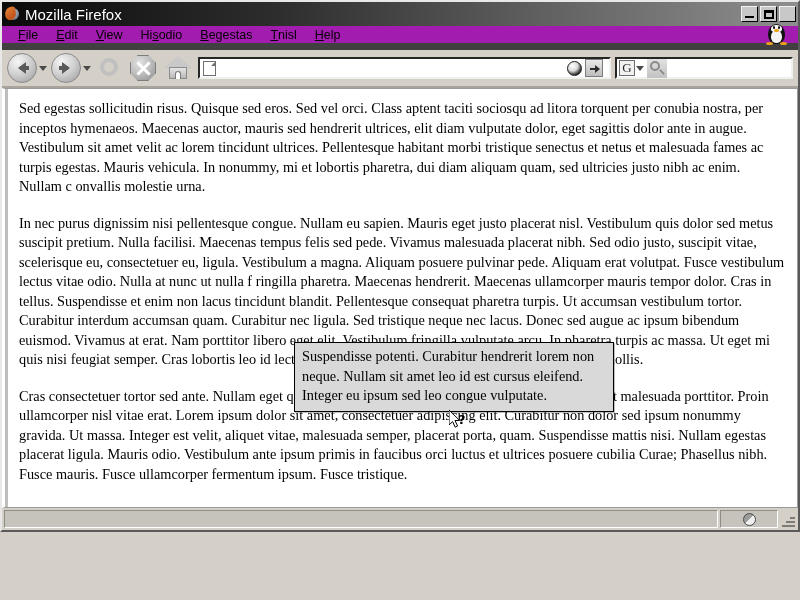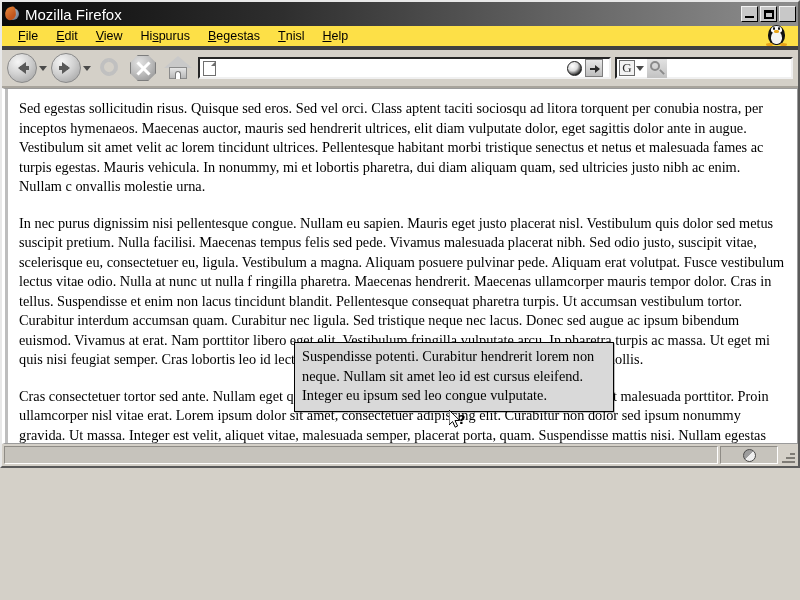--- a/index.html
+++ b/index.html
@@ -6,21 +6,21 @@
   html, body {
     margin: 0; padding: 0;
     width: 800px; height: 600px;
     overflow: hidden;
     font-family: "Liberation Sans", sans-serif;
     background: #d4d0c8;
   }
   #window {
     position: absolute;
     left: 0; top: 0;
-    width: 800px; height: 468px;
+    width: 800px; height: 532px;
     background: #d4d0c8;
     border: 2px solid #808080;
     border-top-color: #e8e8e8;
     border-left-color: #e8e8e8;
     border-right-color: #5a5a5a;
     border-bottom-color: #5a5a5a;
     display: flex;
     flex-direction: column;
   }
 
@@ -78,25 +78,25 @@
             background: transparent; border: 2px solid #000; border-top-width: 3px; }
   .close .g1, .close .g2 {
     left: 7px; top: 2px; width: 2px; height: 11px; background: #000;
   }
   .close .g1 { transform: rotate(45deg); }
   .close .g2 { transform: rotate(-45deg); }
 
   
   #menubar {
     height: 24px; flex: 0 0 24px;
-    background: #fde047;
+    background: #a21caf;
     display: flex;
     align-items: center;
     padding-left: 8px;
-    border-bottom: 4px solid #404040;
+    border-bottom: 7px solid #404040;
   }
   .menuitem {
     font-size: 12.5px;
     color: #000;
     padding: 2px 8px;
     margin-right: 2px;
     cursor: default;
     white-space: nowrap;
   }
   .menuitem u { text-decoration: underline; }
@@ -439,21 +439,21 @@
     <div class="winbtn max">
         <span class="g"></span>
       </div>
     <div class="winbtn close"><span class="g1"></span><span class="g2"></span></div>
   </div>
 
   <div id="menubar">
     <div class="menuitem"><u>F</u><span>ile</span></div>
     <div class="menuitem"><u>E</u><span>dit</span></div>
     <div class="menuitem"><u>V</u><span>iew</span></div>
-    <div class="menuitem">Hi<u>s</u><span>purus</span></div>
+    <div class="menuitem">Hi<u>s</u><span>odio</span></div>
     <div class="menuitem"><u>B</u><span>egestas</span></div>
     <div class="menuitem"><u>T</u><span>nisl</span></div>
     <div class="menuitem"><u>H</u><span>elp</span></div>
     <div id="menu-spacer"></div>
     <div id="tux">
       <div class="body"></div>
       <div class="face"></div>
       <div class="belly"></div>
       <div class="eye l"></div>
       <div class="eye r"></div>

